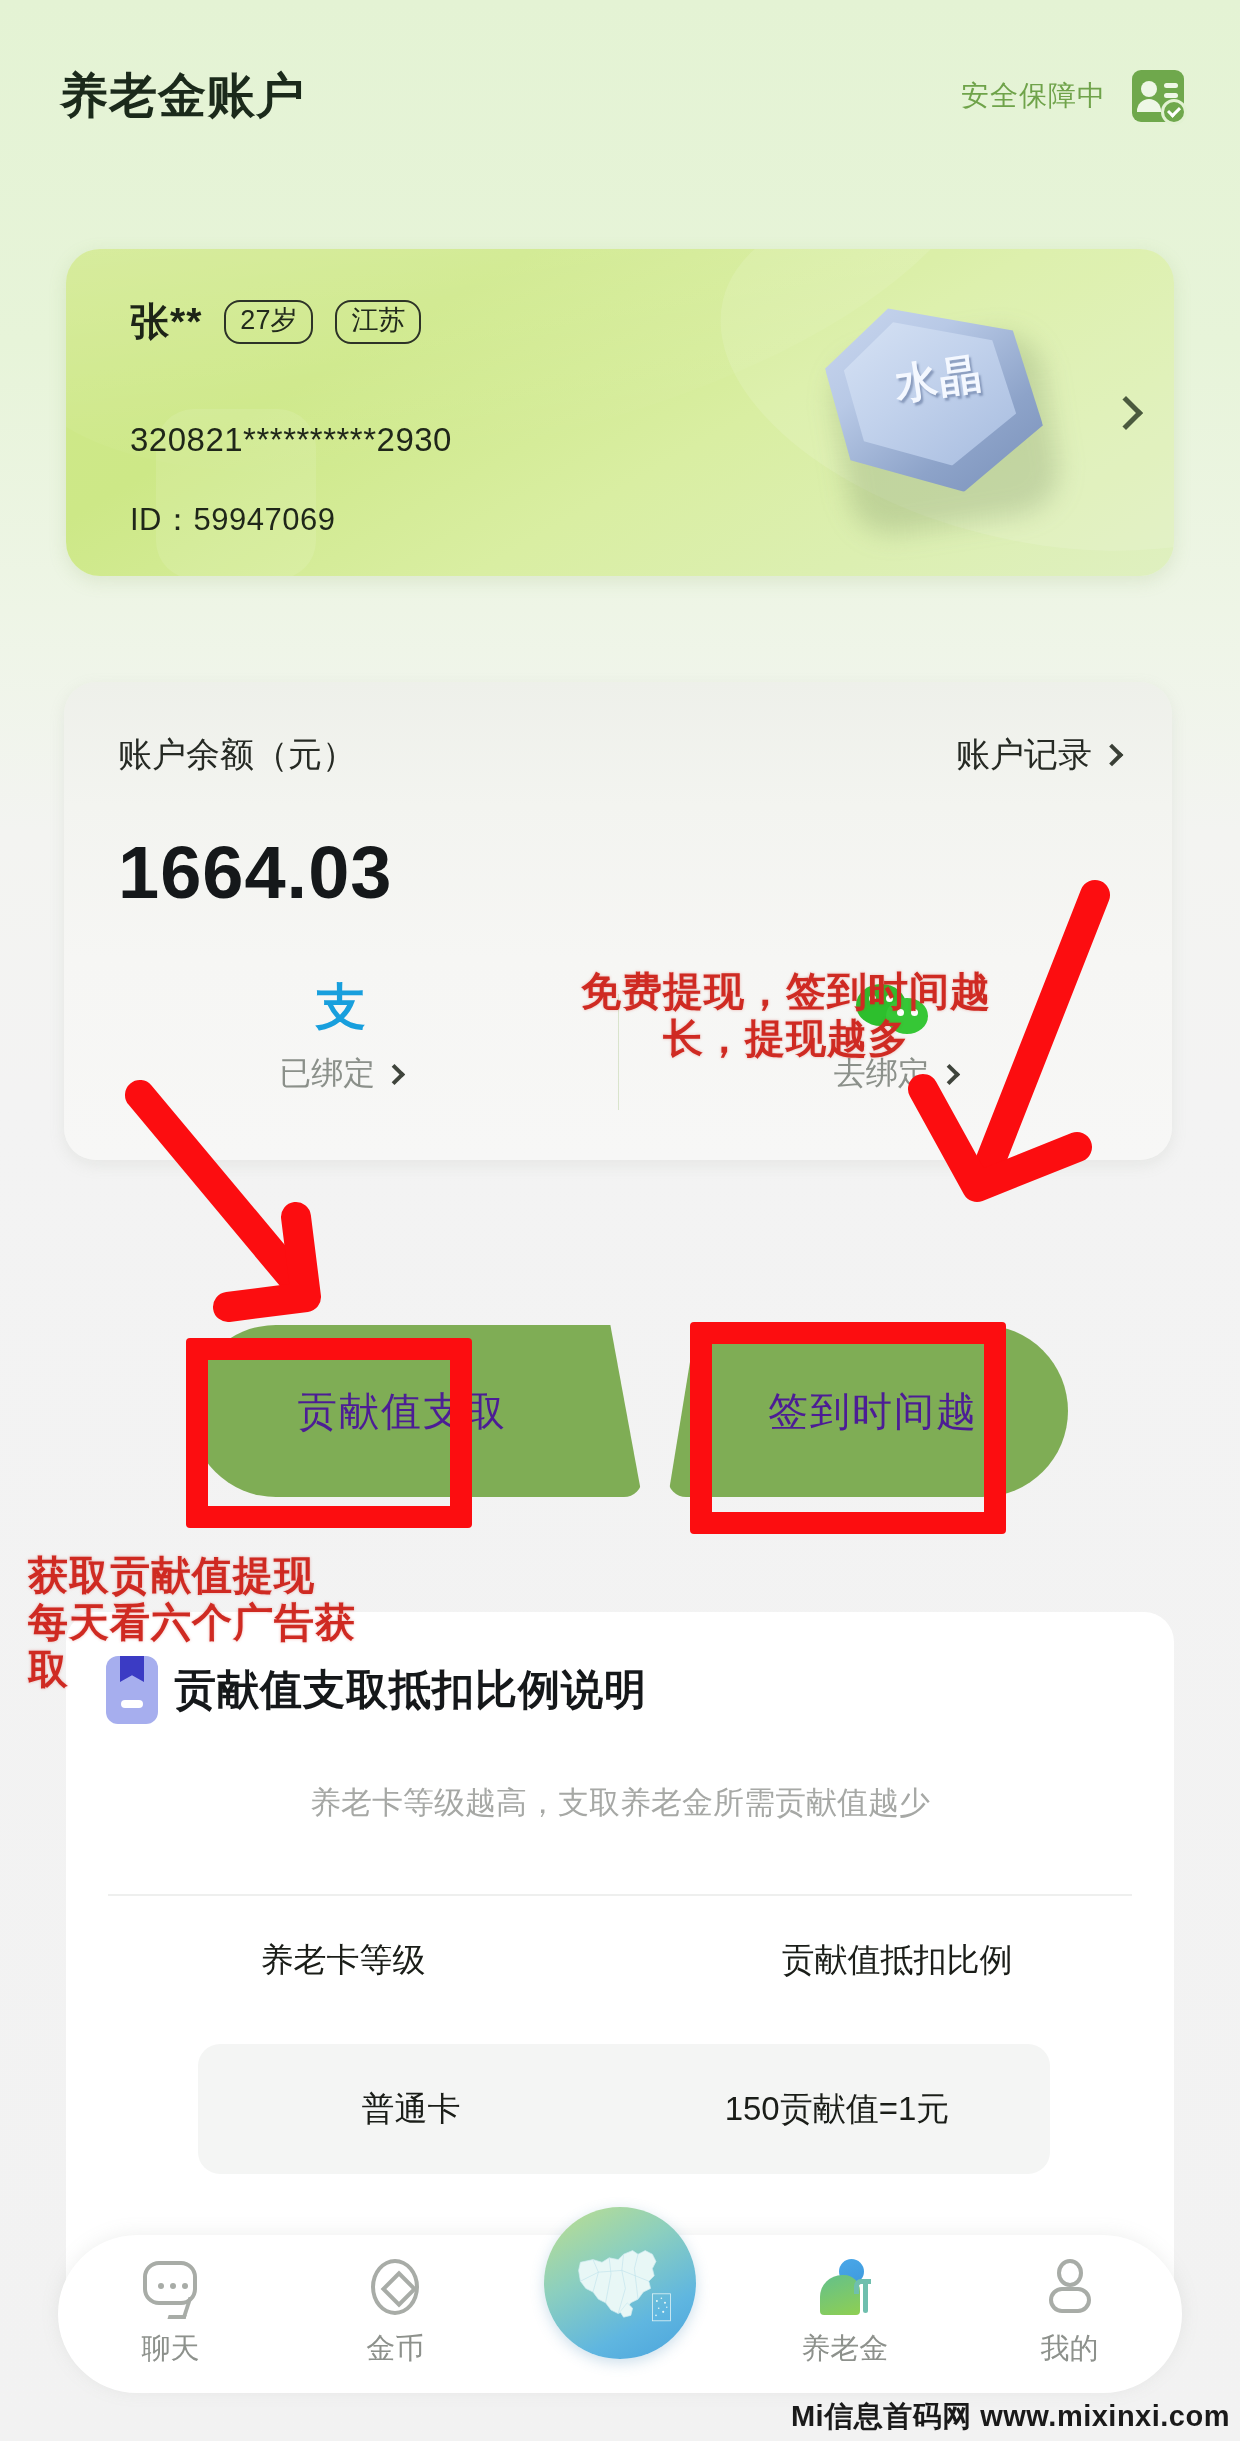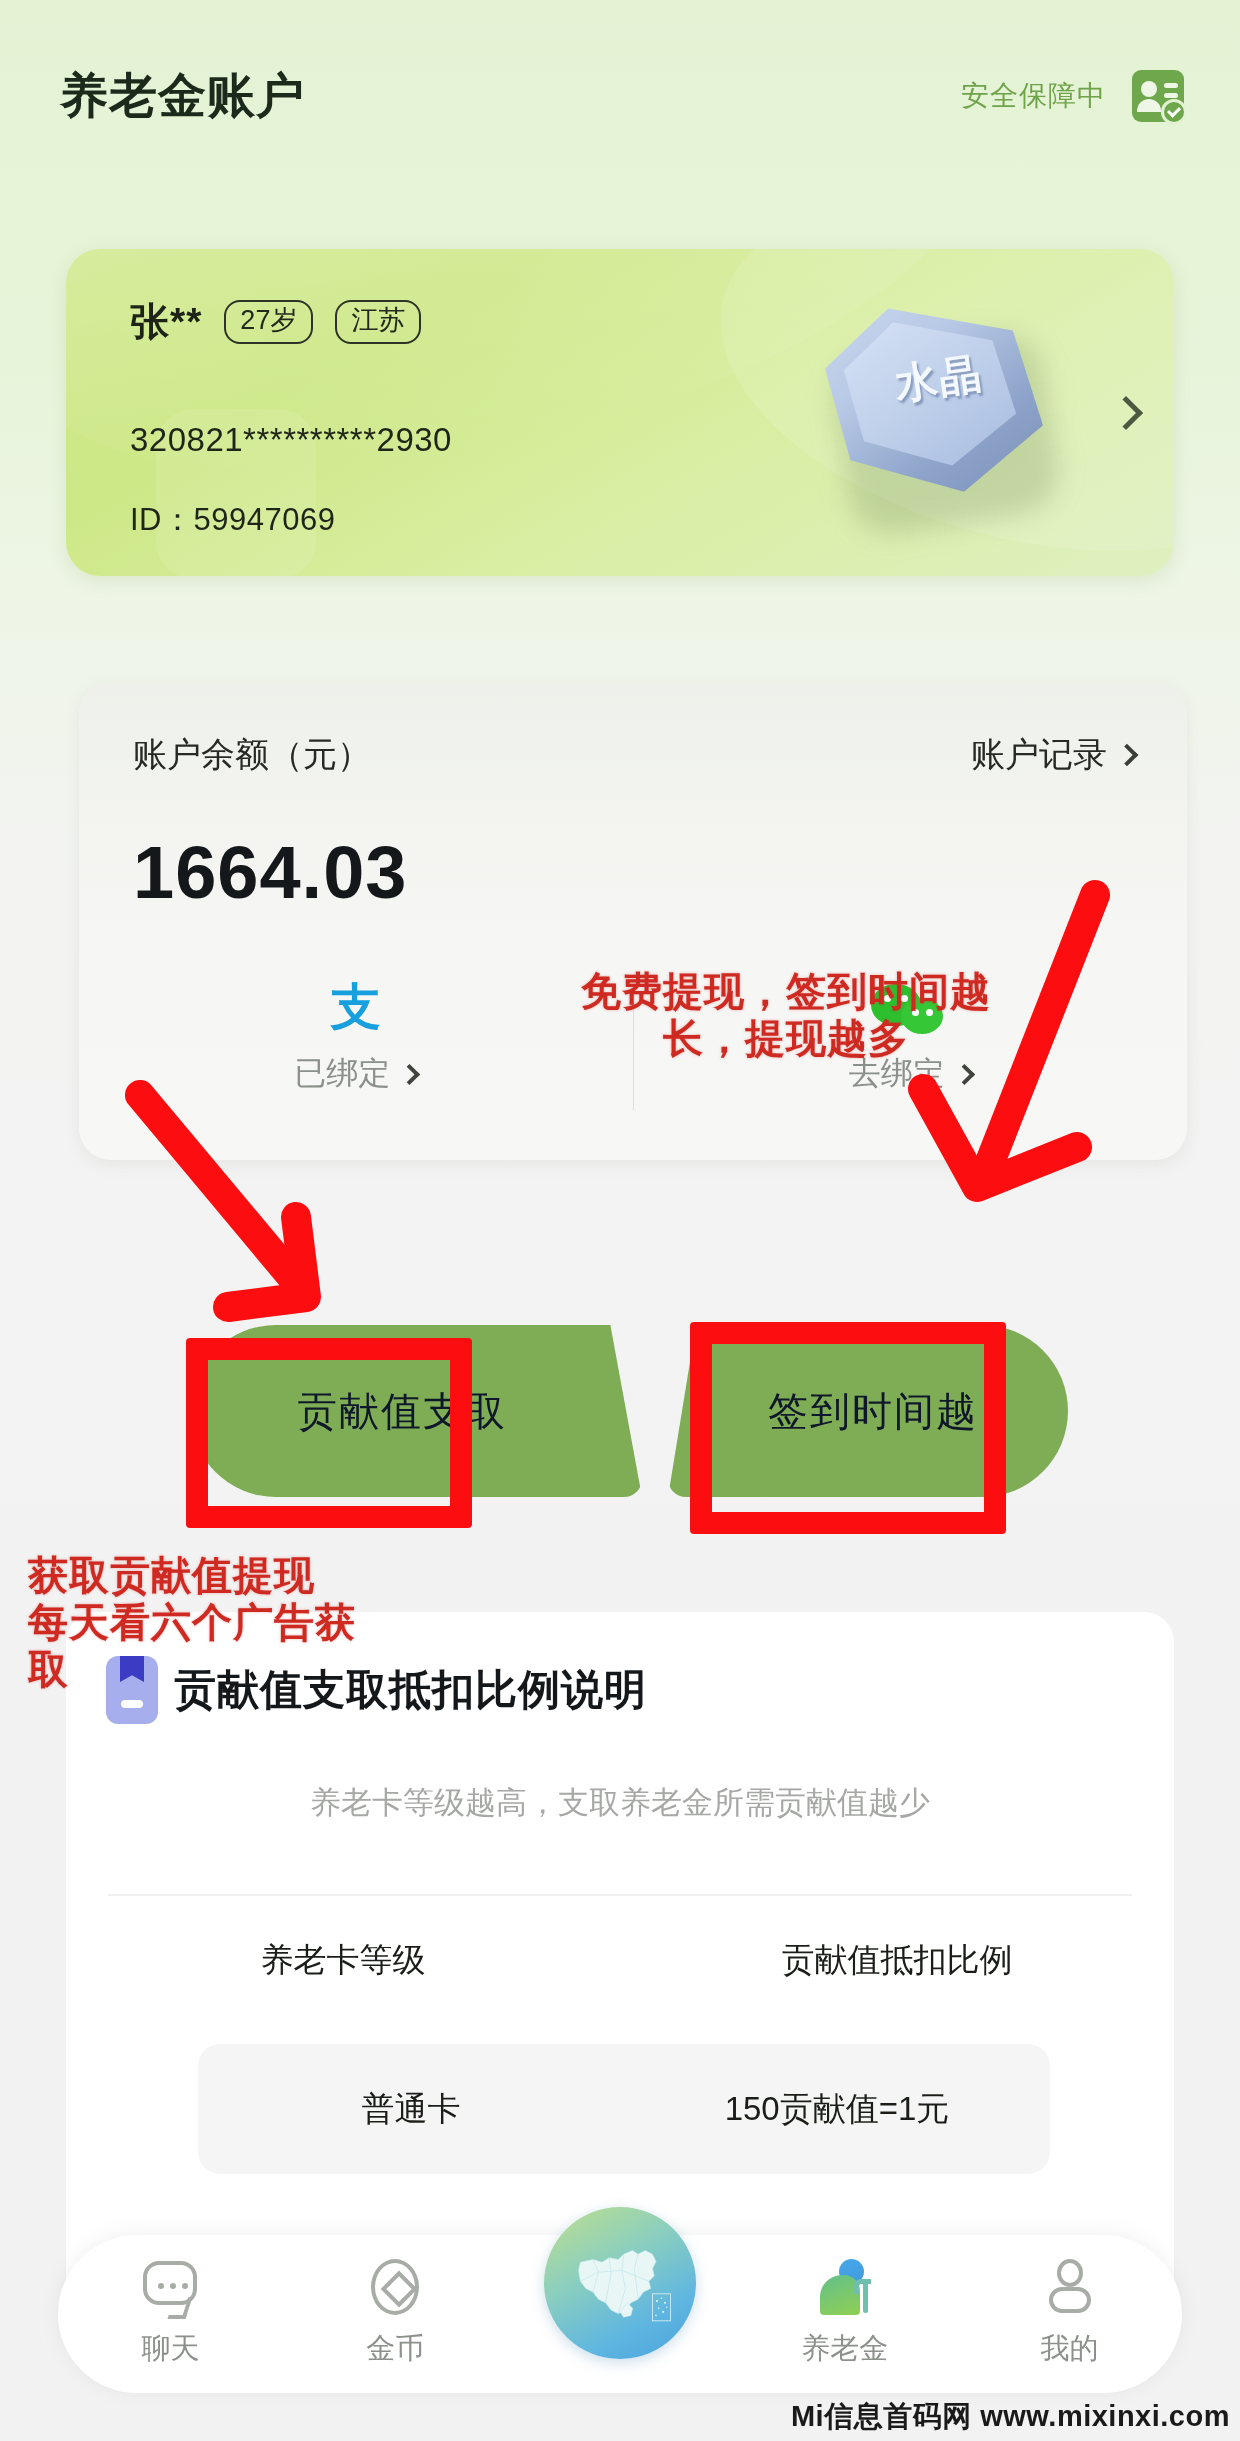--- a/index.html
+++ b/index.html
@@ -117,21 +117,21 @@
   }
   .crystal .txt {
     position:absolute; left:0; right:0; top:64px;
     text-align:center; font-size:42px; font-weight:bold;
     color:#f4f8ff; letter-spacing:2px; transform:rotate(-8deg);
     text-shadow:2px 3px 2px rgba(90,110,150,.55);
   }
 
   
   .balance {
-    position:absolute; left:79px; top:682px; width:1108px; height:478px;
+    position:absolute; left:64px; top:682px; width:1108px; height:478px;
     border-radius:32px;
     background:linear-gradient(180deg,#eef0ea 0%,#f3f4f0 26%,#f6f6f4 58%,#f7f7f6 100%);
     box-shadow:0 5px 16px rgba(150,155,145,.14);
   }
   .bal-label { position:absolute; left:54px; top:50px; font-size:34px; color:#262a24; }
   .bal-record {
     position:absolute; right:52px; top:50px; display:flex; align-items:center; gap:12px;
     font-size:34px; color:#262a24;
   }
   .bal-record .cv {
@@ -165,21 +165,21 @@
   }
   .wechat-logo .e1 { left:13px; top:13px; }
   .wechat-logo .e2 { left:30px; top:13px; }
   .wechat-logo .e3 { left:41px; top:27px; }
   .wechat-logo .e4 { left:55px; top:27px; }
 
   
   .actions { position:absolute; left:0; right:0; top:1325px; height:190px; }
   .btn-green {
     position:absolute; top:0; height:172px;
-    background:#7fad55; color:#0f172a;
+    background:#7fad55; color:#4c1d95;
     display:flex; align-items:center; justify-content:center;
     font-size:40px; letter-spacing:2px;
   }
   .btn-left {
     left:190px; width:452px;
     border-radius:86px 18px 18px 86px;
     clip-path:polygon(0 0,93% 0,100% 100%,0 100%);
   }
   .btn-right {
     left:668px; width:400px;

